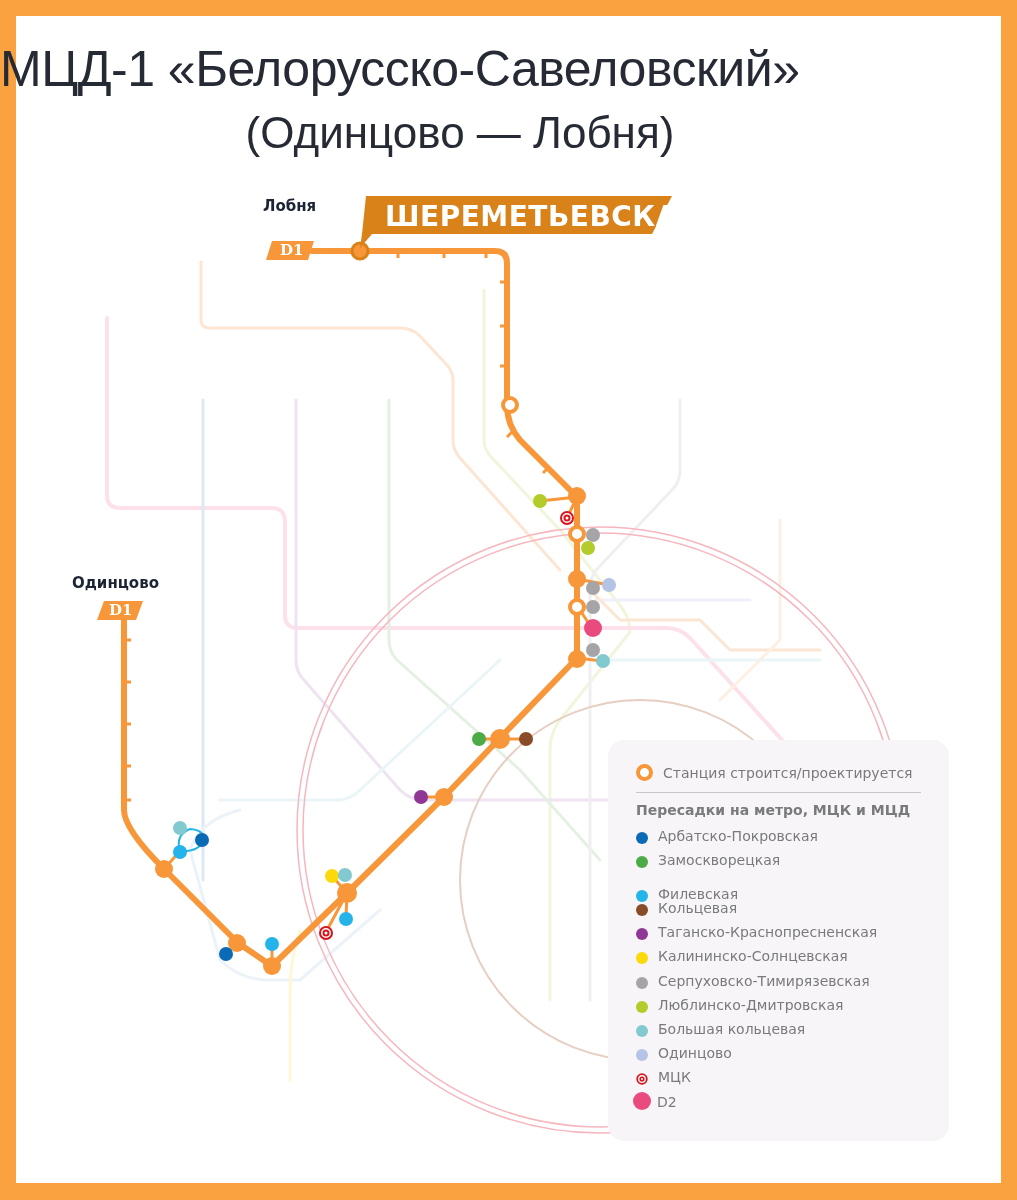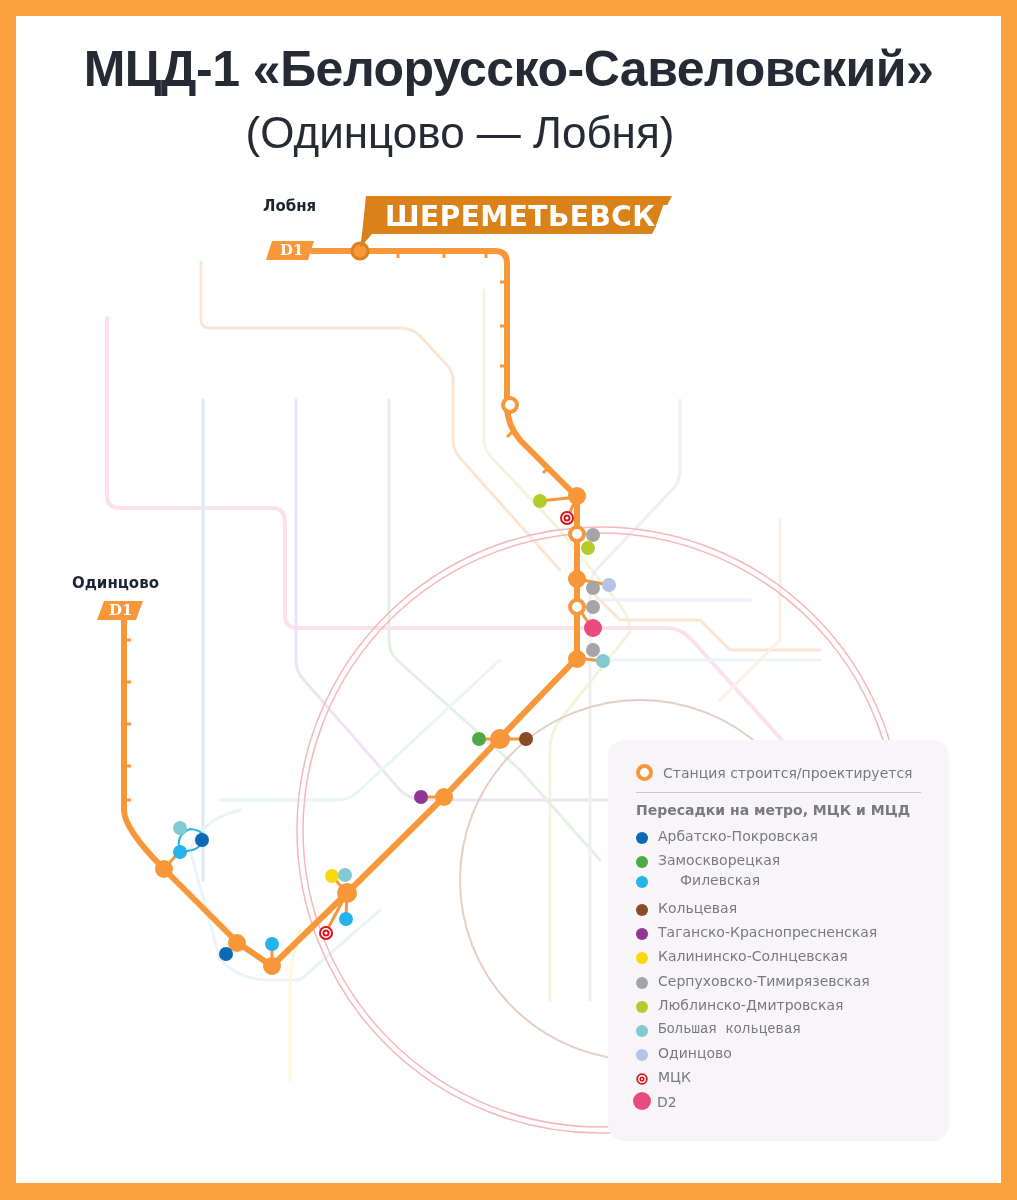--- a/index.html
+++ b/index.html
@@ -1,18 +1,18 @@
 <!DOCTYPE html>
 <html><head>
 <meta charset="utf-8">
 <style>
   html, body { margin: 0; padding: 0; }
   body { width: 1017px; height: 1200px; background: #f9a23f; position: relative; overflow: hidden; font-family: "DejaVu Sans", sans-serif; }
   .frame { position: absolute; left: 16px; top: 16px; width: 985px; height: 1167px; background: #ffffff; }
-  .title { position: absolute; left: 0; top: 40px; width: 1017px; text-align: center; font-family: "Liberation Sans", sans-serif; font-weight: bold; font-size: 50px; color: #262a35; letter-spacing: -0.5px; }
+  .title { position: absolute; left: 0; top: 40px; width: 1017px; text-align: left; font-family: "Liberation Sans", sans-serif; font-weight: normal; font-size: 50px; color: #262a35; letter-spacing: -0.5px; }
   .subtitle { position: absolute; left: 0; top: 108px; width: 920px; text-align: center; font-family: "Liberation Sans", sans-serif; font-size: 44px; color: #262a35; }
   svg.map { position: absolute; left: 0; top: 0; }
   .term-label { position: absolute; font-family: "DejaVu Sans", sans-serif; font-weight: bold; font-size: 15px; color: #1d2535; }
   .legend { position: absolute; left: 608px; top: 740px; width: 341px; height: 401px; background: #f7f5f7; border-radius: 16px; }
   .legend .row { position: absolute; left: 28px; display: flex; align-items: flex-end; font-family: "DejaVu Sans", sans-serif; font-size: 14px; color: #7a7a7e; }
   .legend .dot { width: 12px; height: 12px; border-radius: 50%; margin-right: 10px; flex: none; }
   .legend .ring { width: 9px; height: 9px; border-radius: 50%; border: 4px solid #f7973a; margin-right: 10px; flex: none; background: #fff; }
   .legend .sep { position: absolute; left: 28px; top: 52px; width: 285px; height: 1px; background: #c9c7cb; }
   .legend .heading { position: absolute; left: 28px; top: 62px; font-family: "DejaVu Sans", sans-serif; font-weight: bold; font-size: 14px; color: #7a7a7e; }
   .mck { width: 12px; height: 12px; margin-right: 10px; flex: none; }
@@ -150,21 +150,21 @@
   <div class="heading">Пересадки на метро, МЦК и МЦД</div>
 
   <div class="row" style="top:88px;">
       <span class="dot" style="background:#0b6ab5"></span>
       <span>Арбатско-Покровская</span>
     </div>
   <div class="row" style="top:112px;">
       <span class="dot" style="background:#4cab47"></span>
       <span>Замоскворецкая</span>
     </div>
-  <div class="row" style="top:132px;gap:22px;">
+  <div class="row" style="top:146px;">
       <span class="dot" style="background:#24b4ea"></span>
       <span>Филевская</span>
     </div>
   <div class="row" style="top:160px;">
       <span class="dot" style="background:#8a4b29"></span>
       <span>Кольцевая</span>
     </div>
   <div class="row" style="top:184px;">
       <span class="dot" style="background:#8e3795"></span>
       <span>Таганско-Краснопресненская</span>
@@ -174,21 +174,21 @@
       <span>Калининско-Солнцевская</span>
     </div>
   <div class="row" style="top:233px;">
       <span class="dot" style="background:#a5a5a7"></span>
       <span>Серпуховско-Тимирязевская</span>
     </div>
   <div class="row" style="top:257px;">
       <span class="dot" style="background:#b4cc2b"></span>
       <span>Люблинско-Дмитровская</span>
     </div>
-  <div class="row" style="top:281px;font-family:Liberation Mono, monospace;">
+  <div class="row" style="top:281px;">
       <span class="dot" style="background:#83c9d0"></span>
       <span>Большая кольцевая</span>
     </div>
   <div class="row" style="top:305px;">
       <span class="dot" style="background:#b5c3e6"></span>
       <span>Одинцово</span>
     </div>
   <div class="row" style="top:329px;">
     <svg class="mck" viewBox="0 0 12 12">
         <circle cx="6" cy="6" r="4.8" fill="none" stroke="#d8141c" stroke-width="1.8"></circle>

